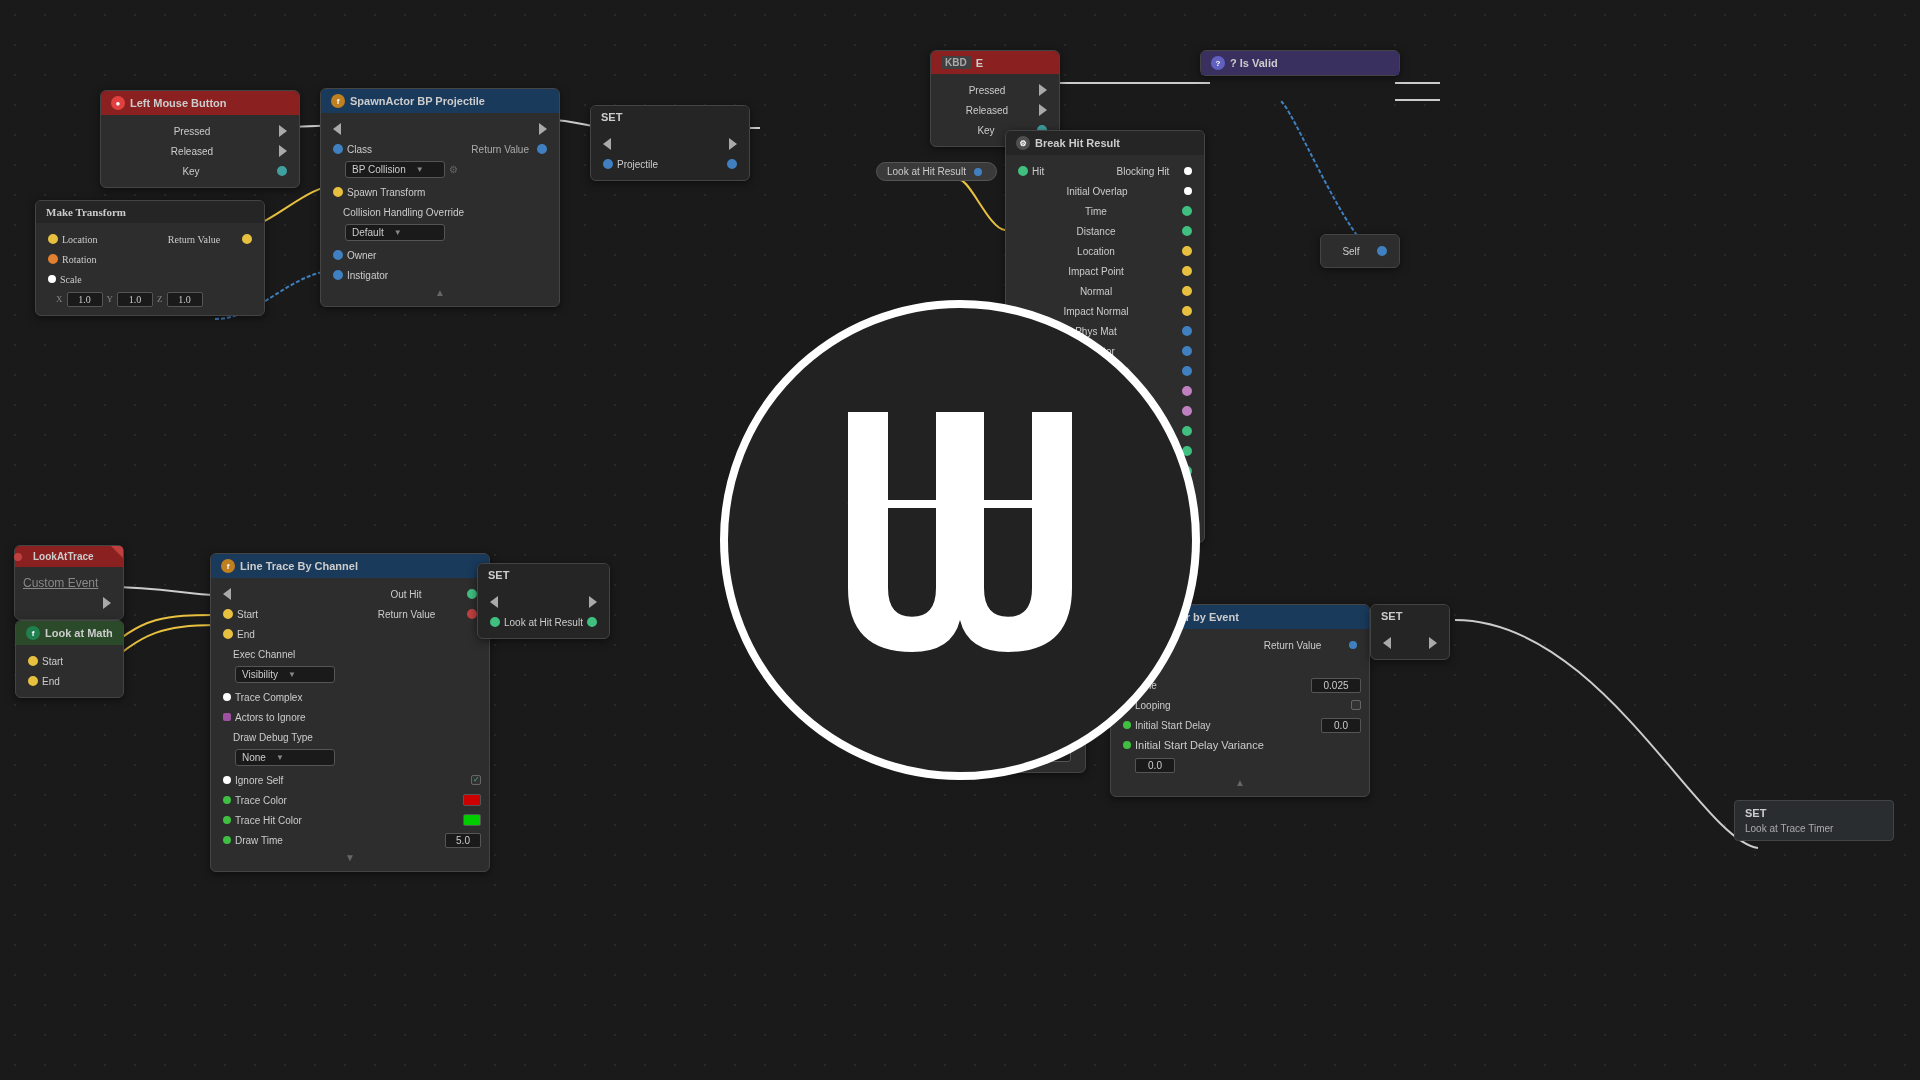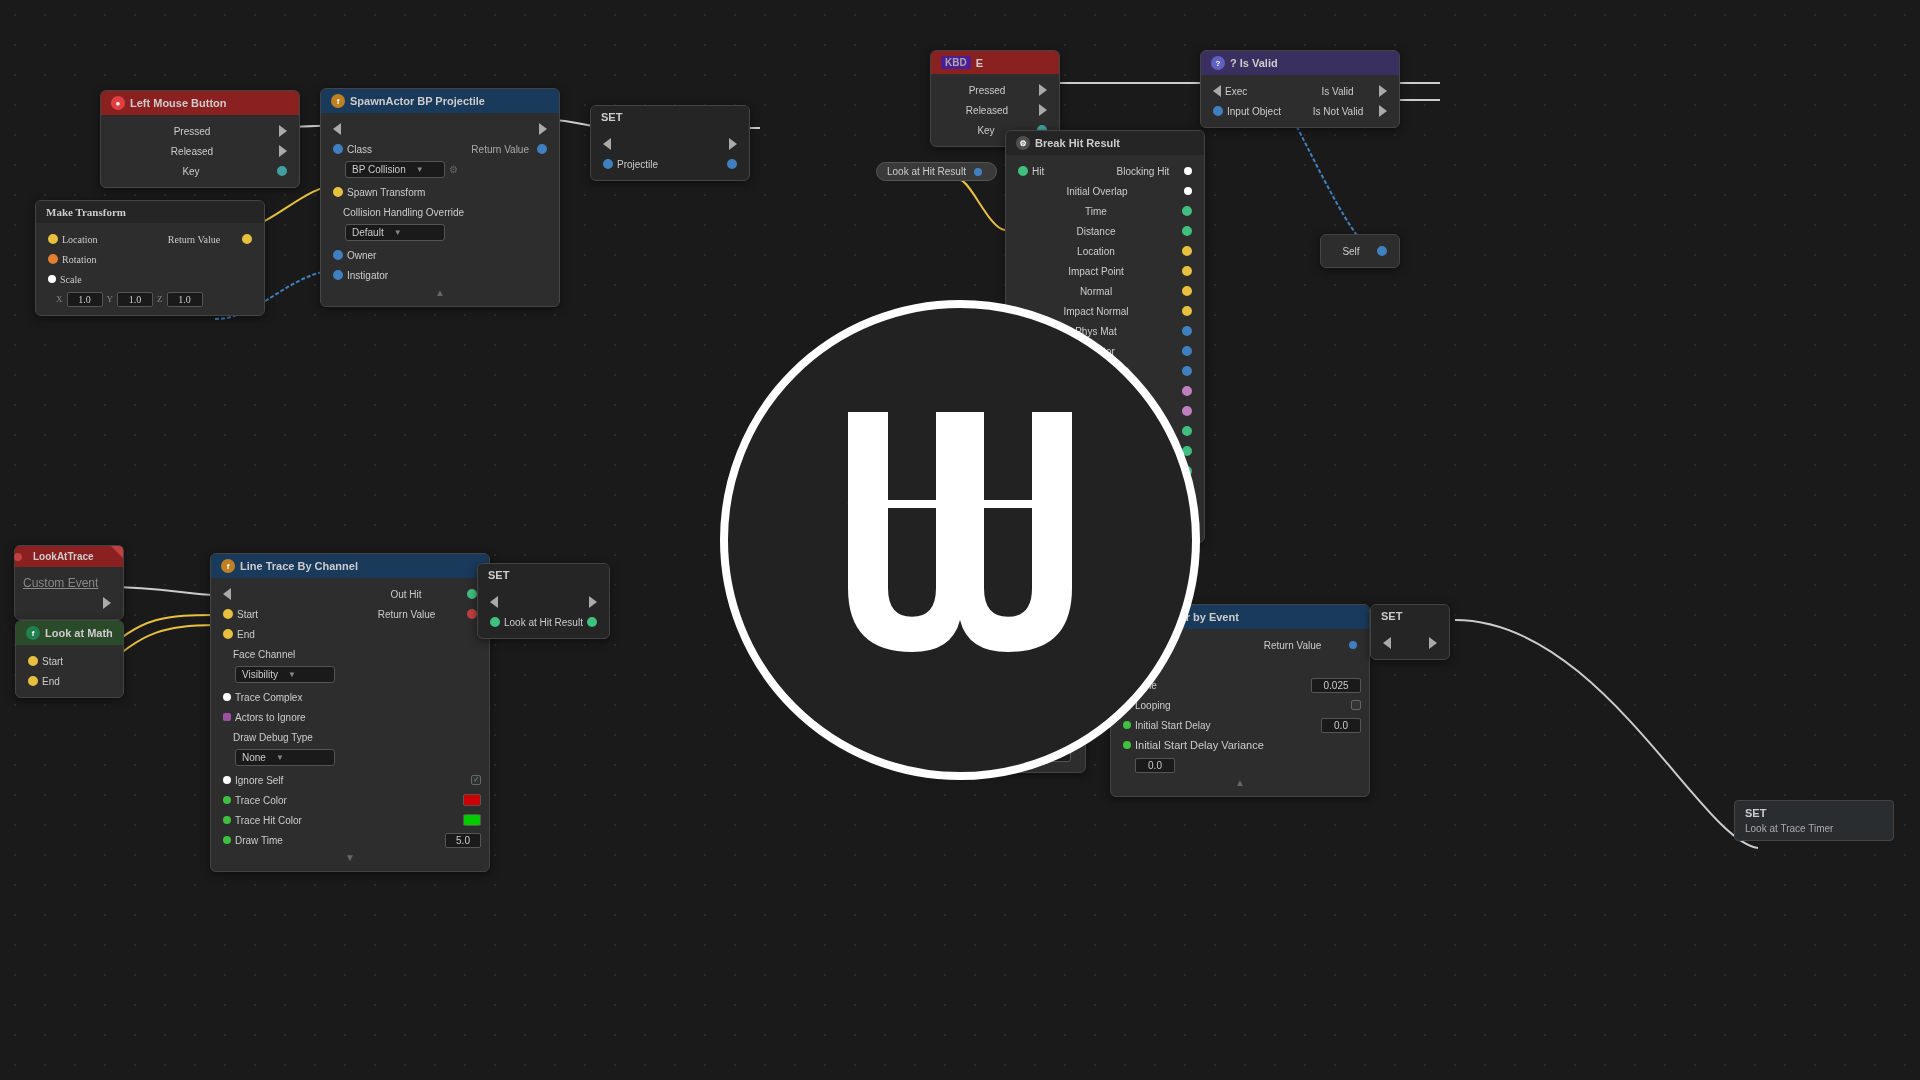--- a/index.html
+++ b/index.html
@@ -527,21 +527,21 @@
     <div class="node-body">
       <div class="node-row right">
         <span class="pin-label right-align">Self</span>
         <div class="pin blue-pin"></div>
       </div>
     </div>
   </div>
 
   <div class="bp-node node-e-event">
     <div class="node-header red">
-      <span style="font-size:10px;background:#4c1d95;padding:1px 4px;border-radius:2px;color:#aaa;">KBD</span>
+      <span style="font-size:10px;background:#404040;padding:1px 4px;border-radius:2px;color:#aaa;">KBD</span>
       <span style="font-weight:bold;">E</span>
     </div>
     <div class="node-body">
       <div class="node-row right">
         <span class="pin-label right-align">Pressed</span>
         <div class="pin exec-pin"></div>
       </div>
       <div class="node-row right">
         <span class="pin-label right-align">Released</span>
         <div class="pin exec-pin"></div>
@@ -550,34 +550,20 @@
         <span class="pin-label right-align">Key</span>
         <div class="pin teal-pin"></div>
       </div>
     </div>
   </div>
 
   <div class="bp-node node-is-valid">
     <div class="node-header" style="background:#3a3060;">
       <div class="header-icon q">?</div>
       <span>? Is Valid</span>
-    </div>
-    <div class="node-body">
-      <div class="node-row">
-        <div class="pin exec-pin right"></div>
-        <span class="pin-label">Exec</span>
-        <span class="pin-label right-align">Is Valid</span>
-        <div class="pin exec-pin"></div>
-      </div>
-      <div class="node-row">
-        <div class="pin blue-pin"></div>
-        <span class="pin-label">Input Object</span>
-        <span class="pin-label right-align">Is Not Valid</span>
-        <div class="pin exec-pin"></div>
-      </div>
     </div>
   </div>
 
   <div class="bp-node node-break-hit">
     <div class="node-header dark">
       <div class="header-icon wrench">⚙</div>
       <span style="color:#ccc;">Break Hit Result</span>
     </div>
     <div class="node-body">
       <div class="node-row">
@@ -714,21 +700,21 @@
         <div class="pin yellow"></div>
         <span class="pin-label">Start</span>
         <span class="pin-label right-align">Return Value</span>
         <div class="pin red-pin"></div>
       </div>
       <div class="node-row">
         <div class="pin yellow"></div>
         <span class="pin-label">End</span>
       </div>
       <div class="node-row">
-        <span class="pin-label" style="padding-left:14px;">Face Channel</span>
+        <span class="pin-label" style="padding-left:14px;">Exec Channel</span>
       </div>
       <div class="dropdown-row">
         <div class="dropdown">
           <span>Visibility</span>
           <span class="dropdown-arrow">▼</span>
         </div>
       </div>
       <div class="node-row">
         <div class="pin white" style="width:8px;height:8px;"></div>
         <span class="pin-label">Trace Complex</span>

